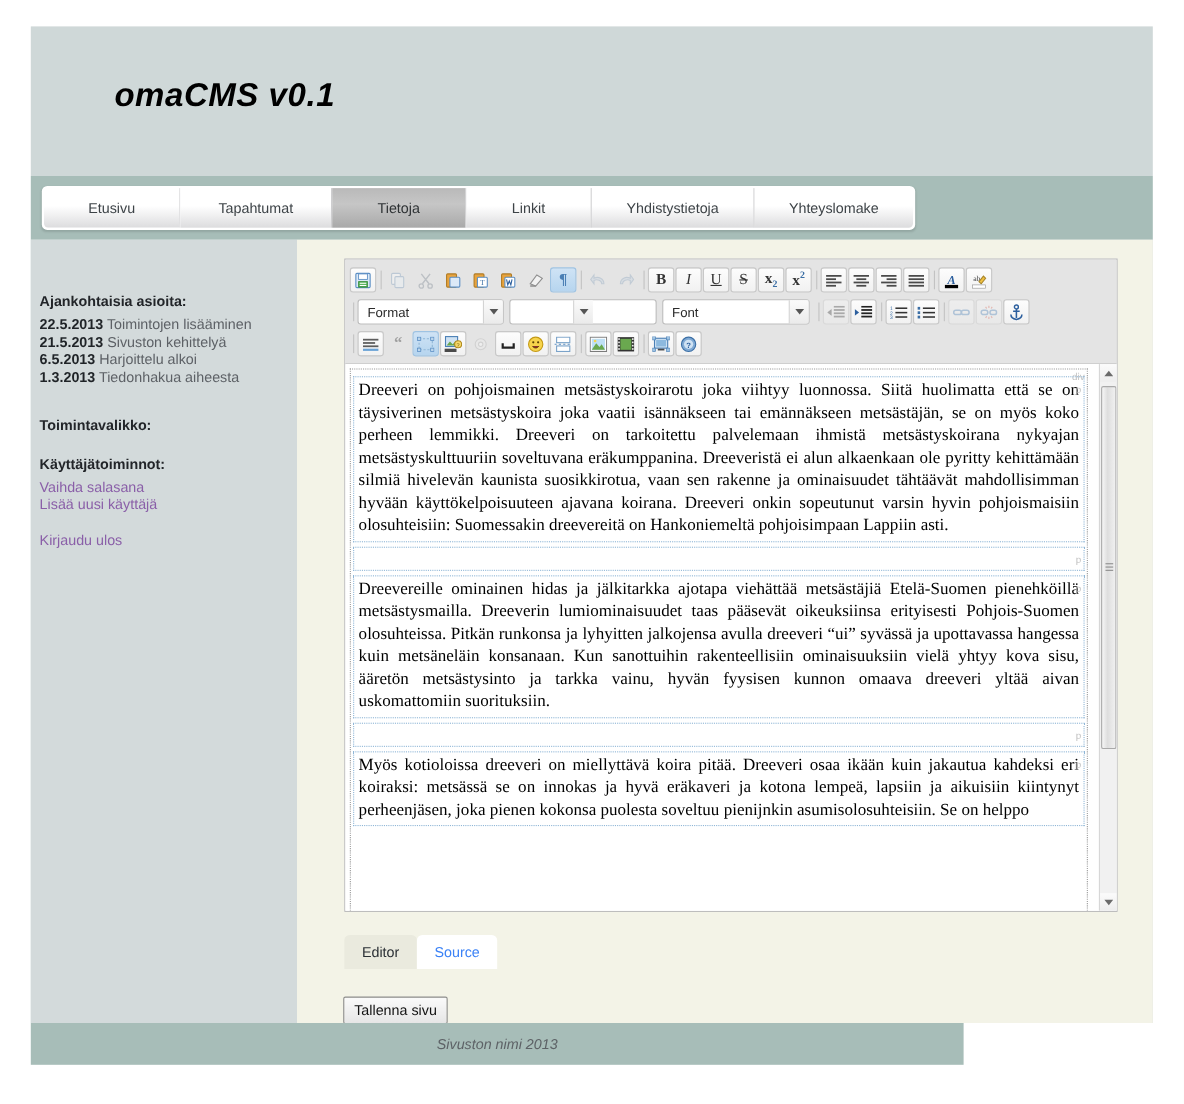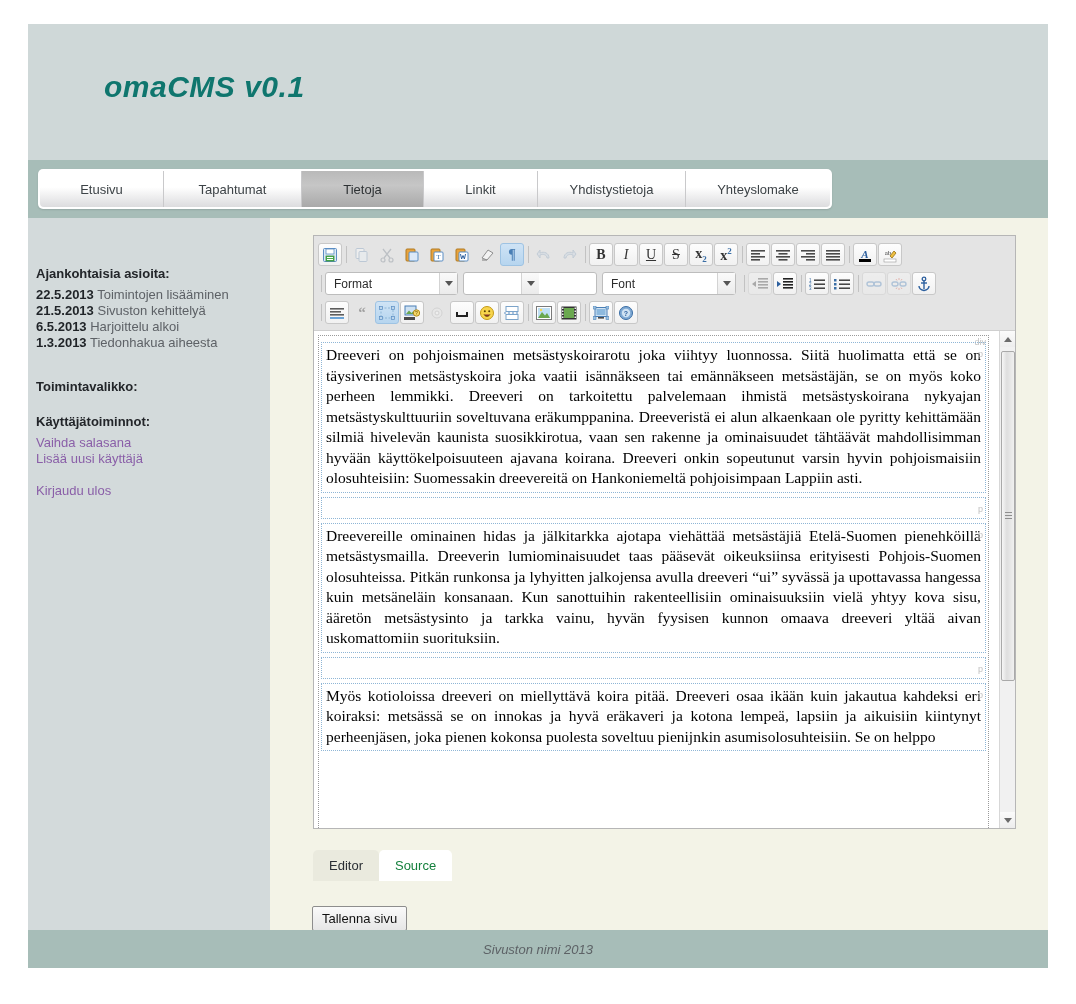--- a/index.html
+++ b/index.html
@@ -23,21 +23,21 @@
     left: 28px; top: 24px;
     width: 1020px; height: 136px;
     background: #cfd8d8;
   }
   .header-title {
     position: absolute;
     left: 76px; top: 46px;
     font-size: 30px;
     font-weight: bold;
     font-style: italic;
-    color: #0f766e;
+    color: #000000;
     letter-spacing: 0.5px;
     white-space: nowrap;
   }
 
   
   .nav-band {
     position: absolute;
     left: 28px; top: 160px;
     width: 1020px; height: 58px;
     background: #a7bdb8;
@@ -302,21 +302,21 @@
     position: absolute;
     left: 43px; top: 632px;
     display: flex;
   }
   .mode-tab {
     height: 31px;
     padding: 0 16px;
     display: flex;
     align-items: center;
     font-size: 13px;
-    color: #15803d;
+    color: #3b82f6;
     border-radius: 5px 5px 0 0;
     cursor: pointer;
   }
   .mode-tab.active { background: #eaeade; color: #2a2f34; }
   .mode-tab.inactive { background: #ffffff; }
 
   .save-btn {
     position: absolute;
     left: 42px; top: 688px;
     height: 25px;
@@ -327,21 +327,21 @@
     background: linear-gradient(to bottom, #fafafa, #e6e6e6);
     border: 1px solid #8d8d8d;
     border-radius: 2px;
     cursor: pointer;
   }
 
   
   .footer {
     position: absolute;
     left: 28px; top: 930px;
-    width: 1020px; height: 38px;
+    width: 848px; height: 38px;
     background: #a7bdb8;
     display: flex;
     align-items: center;
     justify-content: center;
   }
   .footer-text {
     font-size: 13px;
     font-style: italic;
     color: #5d6266;
   }

